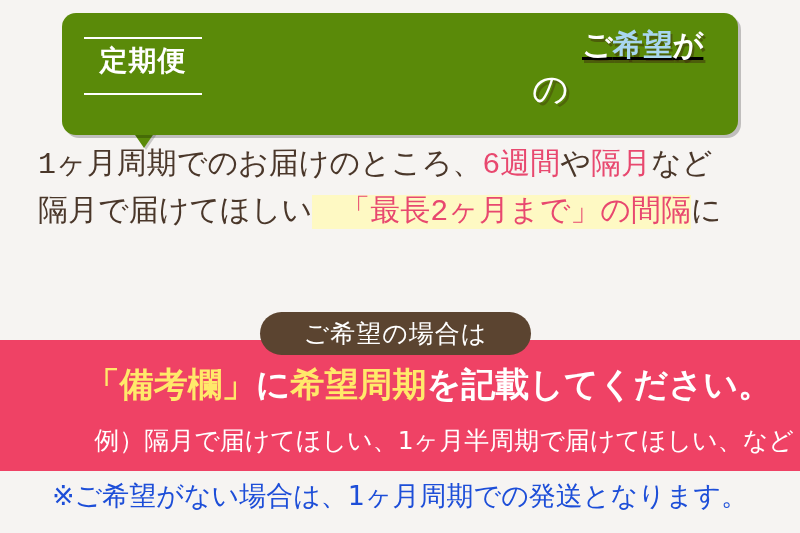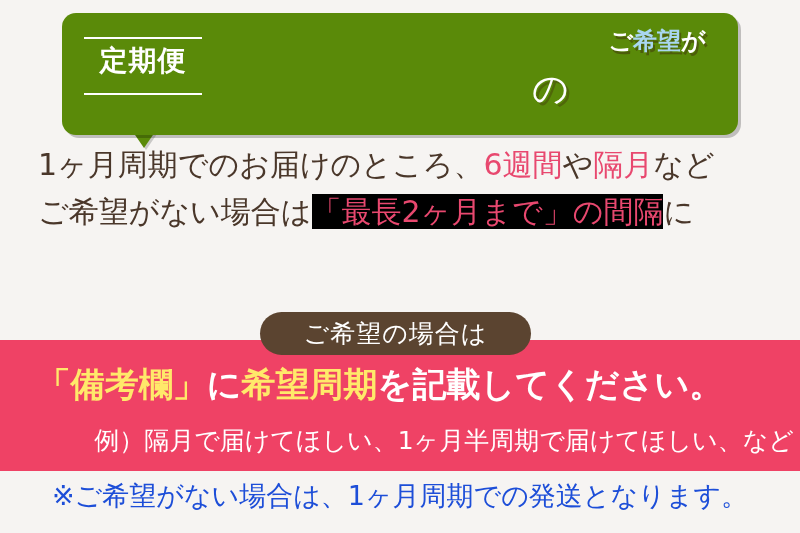--- a/index.html
+++ b/index.html
@@ -66,65 +66,66 @@
   .title-no{
     position:absolute;left:470px;top:52px;
     font-size:36px;color:#ffffff;font-weight:400;
     text-shadow:3px 3px 0 rgba(60,38,12,.35);
   }
 
   
   .hdr-right{
     position:absolute;left:520px;top:16px;
     width:150px;
-    text-align:center;
+    text-align:left;
     line-height:1.08;
-    font-size:24px;
+    font-size:30px;
     font-weight:700;
     white-space:nowrap;
+    text-decoration:underline;
   }
   .hdr-right .l{display:block;}
   .w{color:#ffffff;text-shadow:2px 3px 0 rgba(60,38,12,.45);}
   .b{color:#a9d7f0;text-shadow:2px 3px 0 rgba(60,38,12,.45);}
 
   
   .body-text{
     position:absolute;left:0;top:142px;width:800px;
     padding:0 38px;
     box-sizing:border-box;
     color:#4a372a;
     font-size:30px;
     line-height:1.55;
     letter-spacing:0px;
     white-space:nowrap;
   }
-  .body-text .ln{display:block;}
+  .body-text .ln{display:block;font-family:Liberation Mono, monospace;}
   .pink{color:#e8486f;}
-  .hl{background:#000000;}
+  .hl{background:#fef9c3;padding-left:28px;}
 
   
   .pink-band{
     position:absolute;left:0;top:340px;width:800px;height:131px;
     background:#ef4265;
   }
   .pill{
     position:absolute;left:260px;top:312px;
     width:271px;height:43px;
     background:#5b4430;
     border-radius:22px;
     color:#ffffff;
     font-size:25px;
     font-weight:400;
     display:flex;align-items:center;justify-content:center;
     letter-spacing:1px;
     white-space:nowrap;
   }
   .pink-main{
-    position:absolute;left:2px;top:362px;width:756px;
-    text-align:center;
+    position:absolute;left:16px;top:362px;width:756px;
+    text-align:right;
     font-size:34px;
     font-weight:700;
     color:#ffffff;
     letter-spacing:0px;
     white-space:nowrap;
   }
   .yel{color:#ffe96a;}
   .pink-ex{
     position:absolute;left:0;top:424px;width:800px;
     text-align:center;
@@ -161,21 +162,21 @@
       <div class="title-no">の</div>
 
       <div class="hdr-right">
         <span class="l"><span class="w">ご</span><span class="b">希望</span><span class="w">が</span></span>
       </div>
     </div>
   </div>
 
   <div class="body-text">
     <span class="ln"><span>1ヶ月周期でのお届けのところ、</span><span class="pink">6週間</span><span>や</span><span class="pink">隔月</span><span>など</span></span>
-    <span class="ln"><span>ご希望がない場合は</span><span class="pink hl">「最長2ヶ月まで」の間隔</span><span>に</span></span>
+    <span class="ln"><span>隔月で届けてほしい</span><span class="pink hl">「最長2ヶ月まで」の間隔</span><span>に</span></span>
   </div>
 
   <div class="pink-band"></div>
 
   <div class="pill">ご希望の場合は</div>
 
   <div class="pink-main"><span class="yel">「備考欄」</span><span>に</span><span class="yel">希望周期</span><span>を記載してください。</span></div>
 
   <div class="pink-ex">例）隔月で届けてほしい、1ヶ月半周期で届けてほしい、など</div>
 

